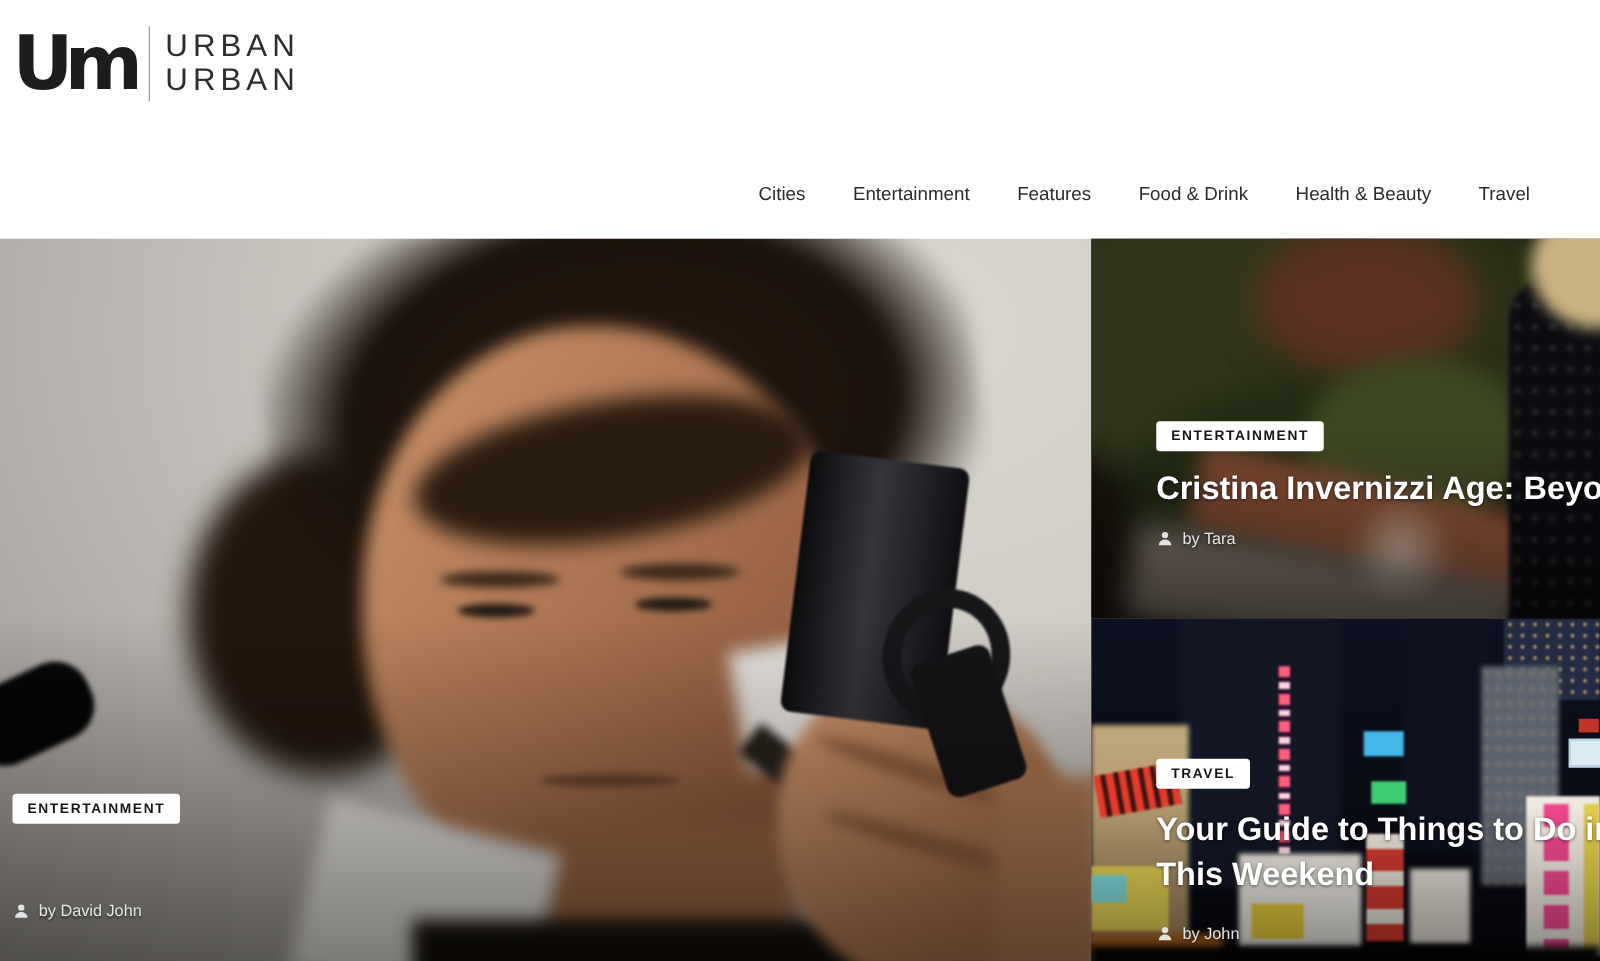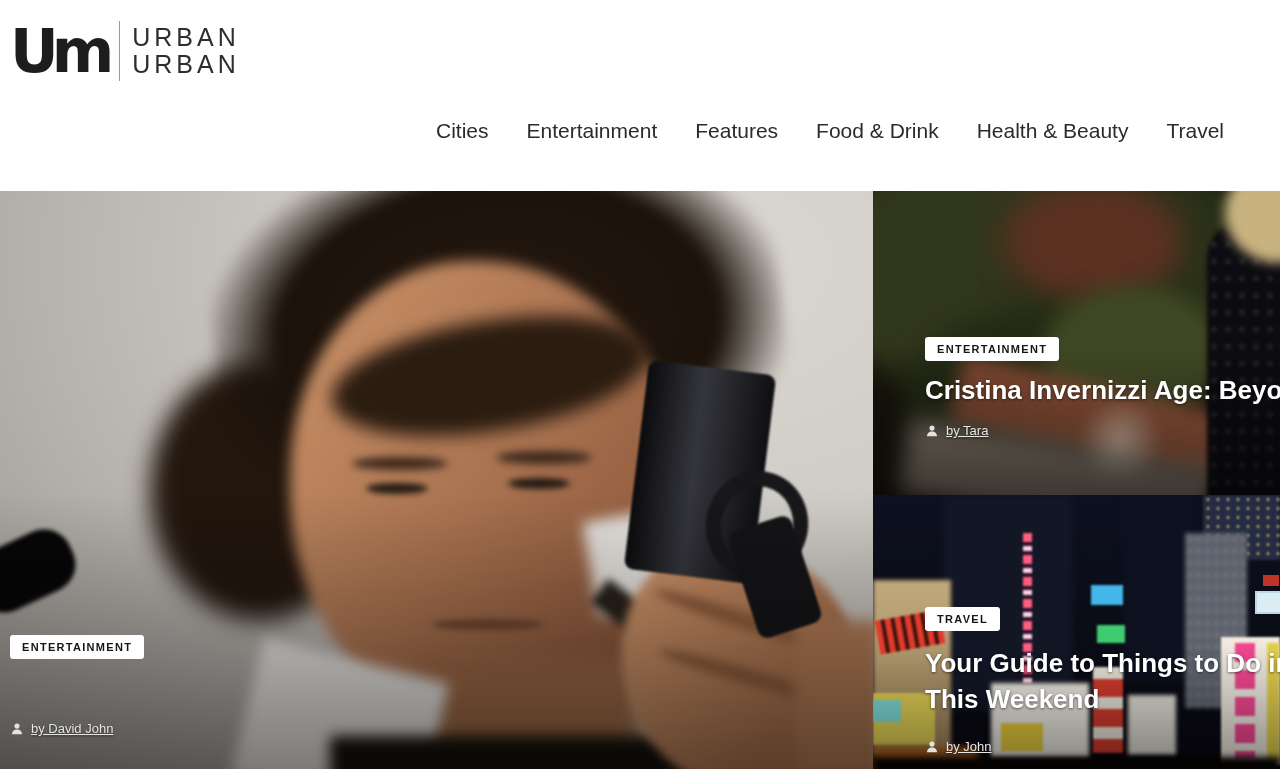--- a/index.html
+++ b/index.html
@@ -11,21 +11,21 @@
   header{position:relative;width:1280px;height:191px;background:#ffffff;}
   .logo{position:absolute;left:10px;top:20px;display:flex;align-items:center;text-decoration:none;cursor:pointer;}
   .monogram{
     font-family:"DejaVu Sans",sans-serif;font-weight:900;font-size:60px;line-height:62px;
     letter-spacing:-7px;color:#1d1d1d;padding-right:12px;
   }
   .logo-divider{width:1px;height:60px;background:#9a9a9a;margin-right:12px;}
   .wordmark{display:flex;flex-direction:column;font-weight:300;font-size:25px;line-height:27px;
     letter-spacing:4px;color:#2e2e2e;}
   nav{position:absolute;top:119px;right:56px;display:flex;gap:38px;}
-  nav a{font-size:21px;font-weight:500;color:#2b2b2b;text-decoration:none;cursor:pointer;white-space:nowrap;}
+  nav a{font-size:15px;font-weight:500;color:#2b2b2b;text-decoration:none;cursor:pointer;white-space:nowrap;margin-top:28px;}
 
   
   main{position:relative;width:1280px;height:600px;}
   article{position:absolute;}
   .hero-article{left:0;top:0;width:873px;height:600px;}
   .side-article-1{left:873px;top:0;width:407px;height:304px;}
   .side-article-2{left:873px;top:304px;width:407px;height:296px;}
   .img{position:absolute;inset:0;overflow:hidden;cursor:pointer;}
   .img > div{position:absolute;}
   .shade{position:absolute;inset:0;pointer-events:none;
@@ -34,21 +34,21 @@
   
   .badge{position:absolute;display:inline-block;background:#ffffff;color:#161616;
     font-size:11px;font-weight:bold;letter-spacing:1.3px;padding:6px 12px;border-radius:3px;
     cursor:pointer;white-space:nowrap;z-index:5;}
   .title{position:absolute;margin:0;color:#ffffff;font-weight:bold;
     text-shadow:0 1px 3px rgba(0,0,0,.55);cursor:pointer;z-index:5;white-space:nowrap;}
   .hero-title{left:8px;top:474px;font-size:29px;line-height:36px;}
   .s1-title{left:52px;top:182px;font-size:26px;line-height:35px;}
   .s2-title{left:52px;top:150px;font-size:26px;line-height:36px;white-space:pre-line;width:520px;}
   .byline{position:absolute;display:flex;align-items:center;gap:7px;color:#e6e6e6;
-    font-size:13px;font-weight:500;z-index:5;text-shadow:0 1px 2px rgba(0,0,0,.6);text-decoration:underline;}
+    font-size:13px;font-weight:500;z-index:5;text-shadow:0 1px 2px rgba(0,0,0,.6);}
   .byline svg{display:block;}
   .hero-byline{left:10px;top:530px;}
   .s1-byline{left:52px;top:232px;}
   .s2-byline{left:52px;top:244px;}
   .hero-badge{left:10px;top:444px;}
   .s1-badge{left:52px;top:146px;}
   .s2-badge{left:52px;top:112px;}
 
   
   .hero-img{background:radial-gradient(ellipse at 82% 12%,#dad6d0 0%,#cfcbc5 38%,#b5b1ac 68%,#94908c 100%);}

